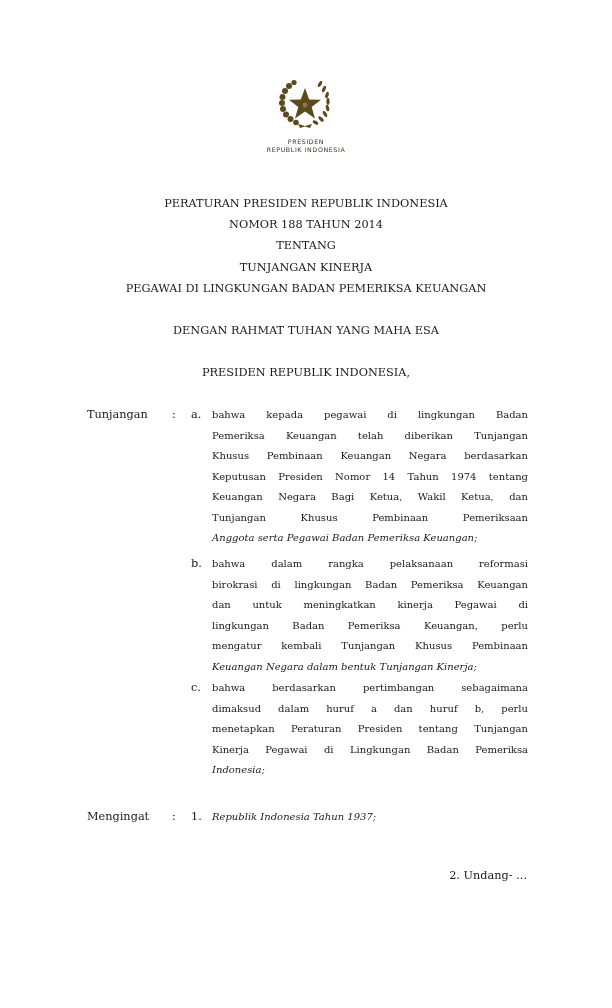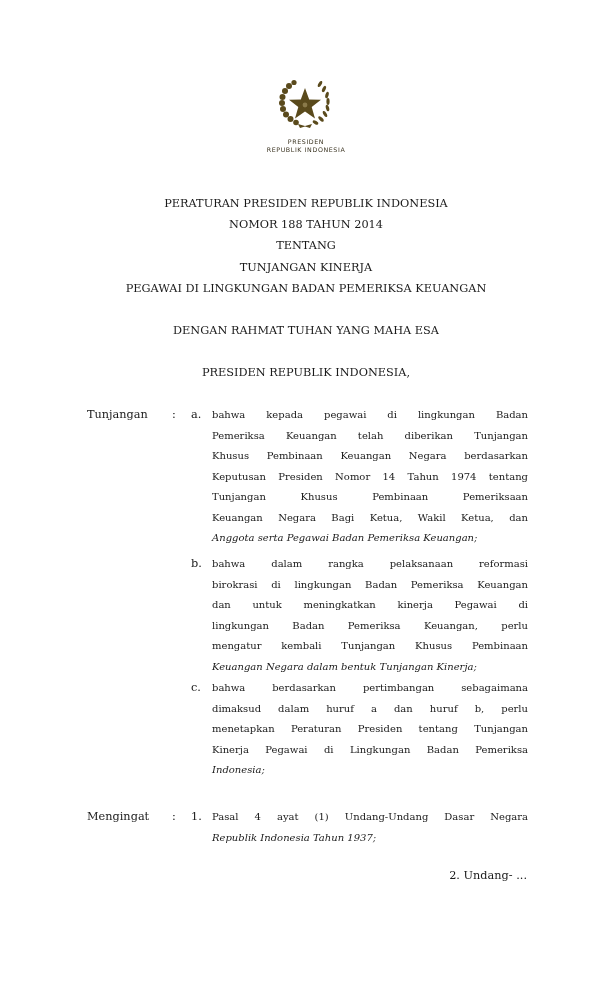--- a/index.html
+++ b/index.html
@@ -69,22 +69,22 @@
 
   <div class="row label" style="top:408px">Tunjangan</div>
   <div class="row colon" style="top:408px">:</div>
 
   <div class="row marker" style="top:408px">a.</div>
   <div class="body-text" style="top:405px">
     <span class="line">bahwa kepada pegawai di lingkungan Badan</span>
     <span class="line">Pemeriksa Keuangan telah diberikan Tunjangan</span>
     <span class="line">Khusus Pembinaan Keuangan Negara berdasarkan</span>
     <span class="line">Keputusan Presiden Nomor 14 Tahun 1974 tentang</span>
+    <span class="line">Keuangan Negara Bagi Ketua, Wakil Ketua, dan</span>
     <span class="line">Tunjangan Khusus Pembinaan Pemeriksaan</span>
-    <span class="line">Keuangan Negara Bagi Ketua, Wakil Ketua, dan</span>
     <span class="line last">Anggota serta Pegawai Badan Pemeriksa Keuangan;</span>
   </div>
 
   <div class="row marker" style="top:557px">b.</div>
   <div class="body-text" style="top:554px">
     <span class="line">bahwa dalam rangka pelaksanaan reformasi</span>
     <span class="line">birokrasi di lingkungan Badan Pemeriksa Keuangan</span>
     <span class="line">dan untuk meningkatkan kinerja Pegawai di</span>
     <span class="line">lingkungan Badan Pemeriksa Keuangan, perlu</span>
     <span class="line">mengatur kembali Tunjangan Khusus Pembinaan</span>
@@ -97,18 +97,17 @@
     <span class="line">dimaksud dalam huruf a dan huruf b, perlu</span>
     <span class="line">menetapkan Peraturan Presiden tentang Tunjangan</span>
     <span class="line">Kinerja Pegawai di Lingkungan Badan Pemeriksa</span>
     <span class="line last">Indonesia;</span>
   </div>
 
   <div class="row label" style="top:810px">Mengingat</div>
   <div class="row colon" style="top:810px">:</div>
   <div class="row marker" style="top:810px">1.</div>
   <div class="body-text" style="top:807px">
-    <span class="line">Pasal 4 ayat (1) Undang-Undang Dasar Negara</span>
     <span class="line last">Republik Indonesia Tahun 1937;</span>
   </div>
 
   <div class="footer-next">2. Undang-  ...</div>
 </div>
 
 </body></html>

